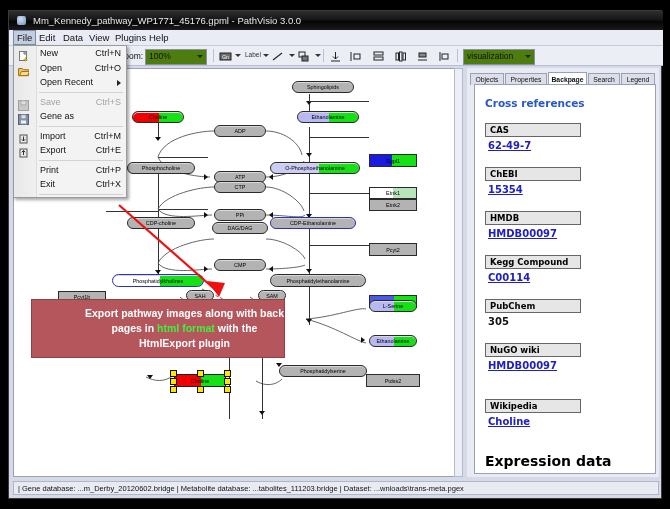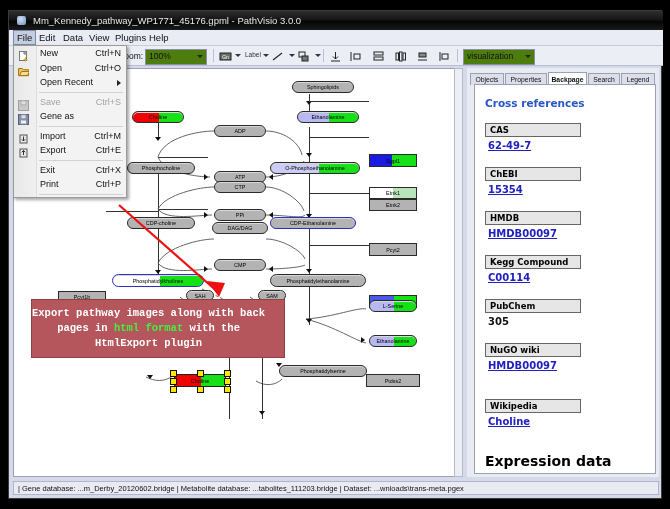--- a/index.html
+++ b/index.html
@@ -73,22 +73,22 @@
   .drow .dsub{position:absolute;right:5px;top:5px;width:0;height:0;
        border-top:3px solid transparent;border-bottom:3px solid transparent;border-left:4px solid #222;}
   .dsep{position:relative;height:1px;margin:2px 3px 2px 25px;background:#d2d2d2;z-index:2;}
   .drow .dico{position:absolute;left:4px;top:2px;width:11px;height:11px;}
   .dhighlight{position:absolute;left:2px;right:2px;height:14.5px;border:1.4px solid #e02020;
        border-radius:1px;box-sizing:border-box;z-index:3;pointer-events:none;}
 
   
   .callout{position:absolute;left:22px;top:288px;width:252px;height:57px;background:#b4565c;
        border:1px solid #8e4046;z-index:30;color:#fff;font-size:10.5px;font-weight:bold;
-       display:flex;align-items:center;justify-content:flex-start;text-align:center;line-height:15px;
-       font-family:Liberation Mono, monospace;}
+       display:flex;align-items:center;justify-content:flex-end;text-align:center;line-height:15px;
+       font-family:Liberation Sans, sans-serif;}
   .callout .hl{color:#3ef23e;}
 
   
   .redarrow{position:absolute;z-index:31;}
 
   
   .rpanel{position:absolute;left:458px;top:57px;width:192px;height:409px;background:#e9ebf3;}
   .tabrow{position:absolute;left:3px;top:4px;width:189px;height:13px;}
   .tab{position:absolute;top:1px;height:12px;background:#dcdfe9;border:1px solid #9aa0b5;
        border-bottom:none;font-size:6.8px;line-height:12px;color:#111;text-align:center;box-sizing:border-box;}
@@ -510,27 +510,27 @@
               <path d="M5.5 7 L5.5 2.5 M3.8 4.2 L5.5 2.5 L7.2 4.2" fill="none" stroke="#333" stroke-width="1"></path>
             </svg>
       </span>
       <span class="dlabel">Export</span>
       <span class="dkey">Ctrl+E</span>
     </div>
 
     <div class="dsep"></div>
 
     <div class="drow">
+      <span class="dlabel">Print</span>
+      <span class="dkey">Ctrl+P</span>
+    </div>
+
+    <div class="drow">
       <span class="dlabel">Exit</span>
       <span class="dkey">Ctrl+X</span>
-    </div>
-
-    <div class="drow">
-      <span class="dlabel">Print</span>
-      <span class="dkey">Ctrl+P</span>
     </div>
 
     <div class="dsep"></div>
 
   </div>
 
   <svg class="redarrow" style="left:106px;top:190px;width:150px;height:110px;">
     <line x1="4" y1="4" x2="104" y2="92" stroke="#ee1111" stroke-width="2.2"></line>
     <polygon points="104,96 92,80 110,82" fill="#ee1111"></polygon>
   </svg>

